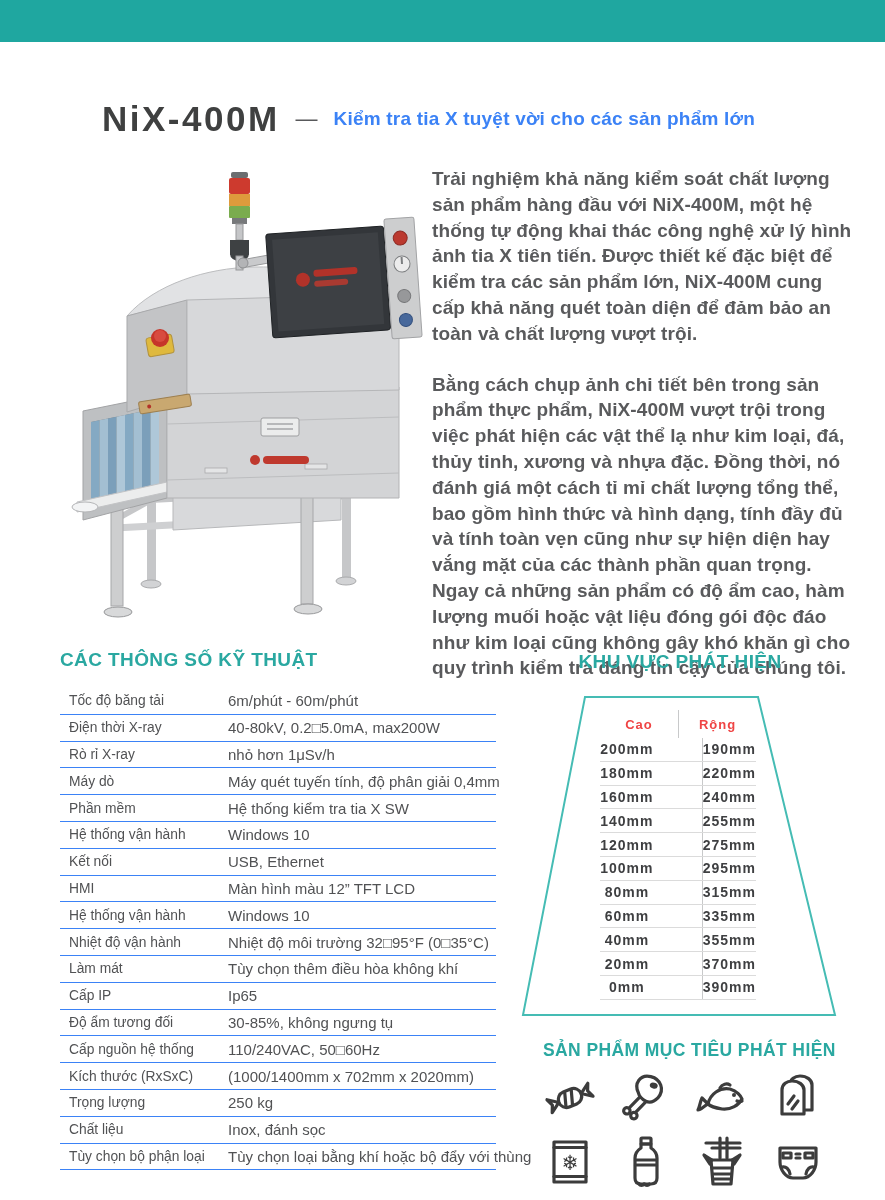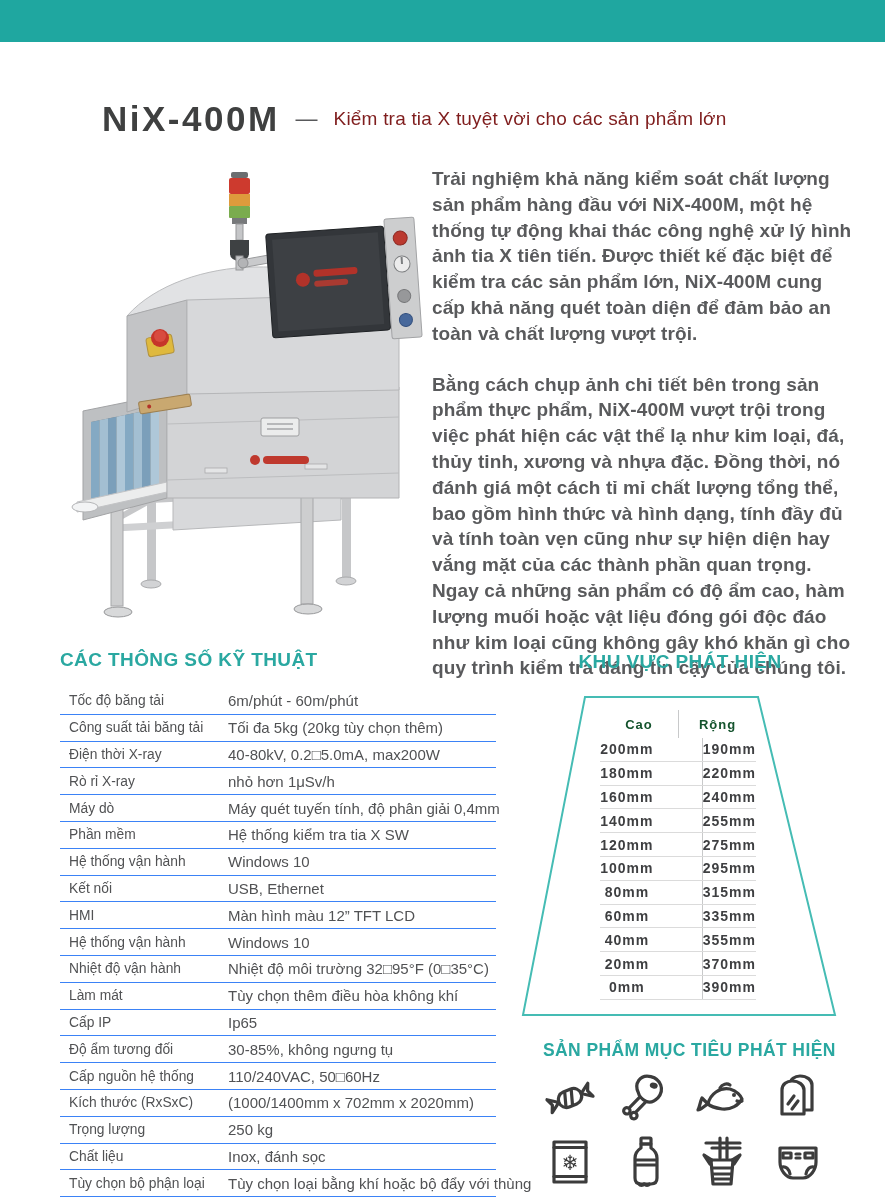--- a/index.html
+++ b/index.html
@@ -21,21 +21,21 @@
   
   .title-row {
     position: absolute; left: 102px; top: 96px;
     display: flex; align-items: center; height: 46px;
   }
   .product-name {
     font-size: 35px; font-weight: 700; color: #3F4040;
     letter-spacing: 2.5px;
   }
   .title-dash { font-size: 22px; color: #58595B; margin: 0 16px; font-weight: 400; }
-  .tagline { font-size: 19px; font-weight: 400; color: #7f1d1d; letter-spacing: 0.2px; }
+  .tagline { font-size: 19px; font-weight: 700; color: #3b82f6; letter-spacing: 0.2px; }
 
   
   .intro {
     position: absolute; left: 432px; top: 166px; width: 424px;
   }
   .intro p {
     font-size: 19px; line-height: 25.8px; color: #595A5C;
     letter-spacing: 0.1px; margin-bottom: 25px; font-weight: bold;
   }
 
@@ -67,21 +67,21 @@
   .det-table { position: absolute; left: 600px; top: 710px; width: 156px; }
   .det-row { display: flex; height: 23.8px; }
   .det-row.det-head { height: 28px; }
   .det-row:not(.det-head) { border-bottom: 1px solid #DBDBDB; gap: 48px; }
   .det-cell {
     width: 78px; height: 100%;
     display: flex; align-items: center; justify-content: center;
     font-size: 14px; font-weight: 700; color: #3E3F41; letter-spacing: 1px;
   }
   .det-cell.right { border-left: 1px solid #C8C9CA; }
-  .det-head .det-cell { font-size: 13px; color: #14532d; letter-spacing: 1px; }
+  .det-head .det-cell { font-size: 13px; color: #ef4444; letter-spacing: 1px; }
 
   
   .prod-heading {
     position: absolute; left: 543px; top: 1040px; width: 310px;
     font-size: 17.5px;
   }
   .prod-icons {
     position: absolute; left: 542px; top: 1068px; width: 290px;
     display: grid; grid-template-columns: repeat(4, 56px);
     column-gap: 20px; row-gap: 10px; justify-items: center; align-items: center;
@@ -206,24 +206,20 @@
   </svg>
 
   <div class="specs">
     <div class="section-heading">CÁC THÔNG SỐ KỸ THUẬT</div>
     <div class="spec-table">
       <div class="spec-row">
           <div class="spec-label">Tốc độ băng tải</div>
           <div class="spec-value">6m/phút - 60m/phút</div>
         </div>
       <div class="spec-row">
-          <div class="spec-label">Công suất tải băng tải</div>
-          <div class="spec-value">Tối đa 5kg (20kg tùy chọn thêm)</div>
-        </div>
-      <div class="spec-row">
           <div class="spec-label">Điện thời X-ray</div>
           <div class="spec-value">40-80kV, 0.2□5.0mA, max200W</div>
         </div>
       <div class="spec-row">
           <div class="spec-label">Rò rỉ X-ray</div>
           <div class="spec-value">nhỏ hơn 1μSv/h</div>
         </div>
       <div class="spec-row">
           <div class="spec-label">Máy dò</div>
           <div class="spec-value">Máy quét tuyến tính, độ phân giải 0,4mm</div>

